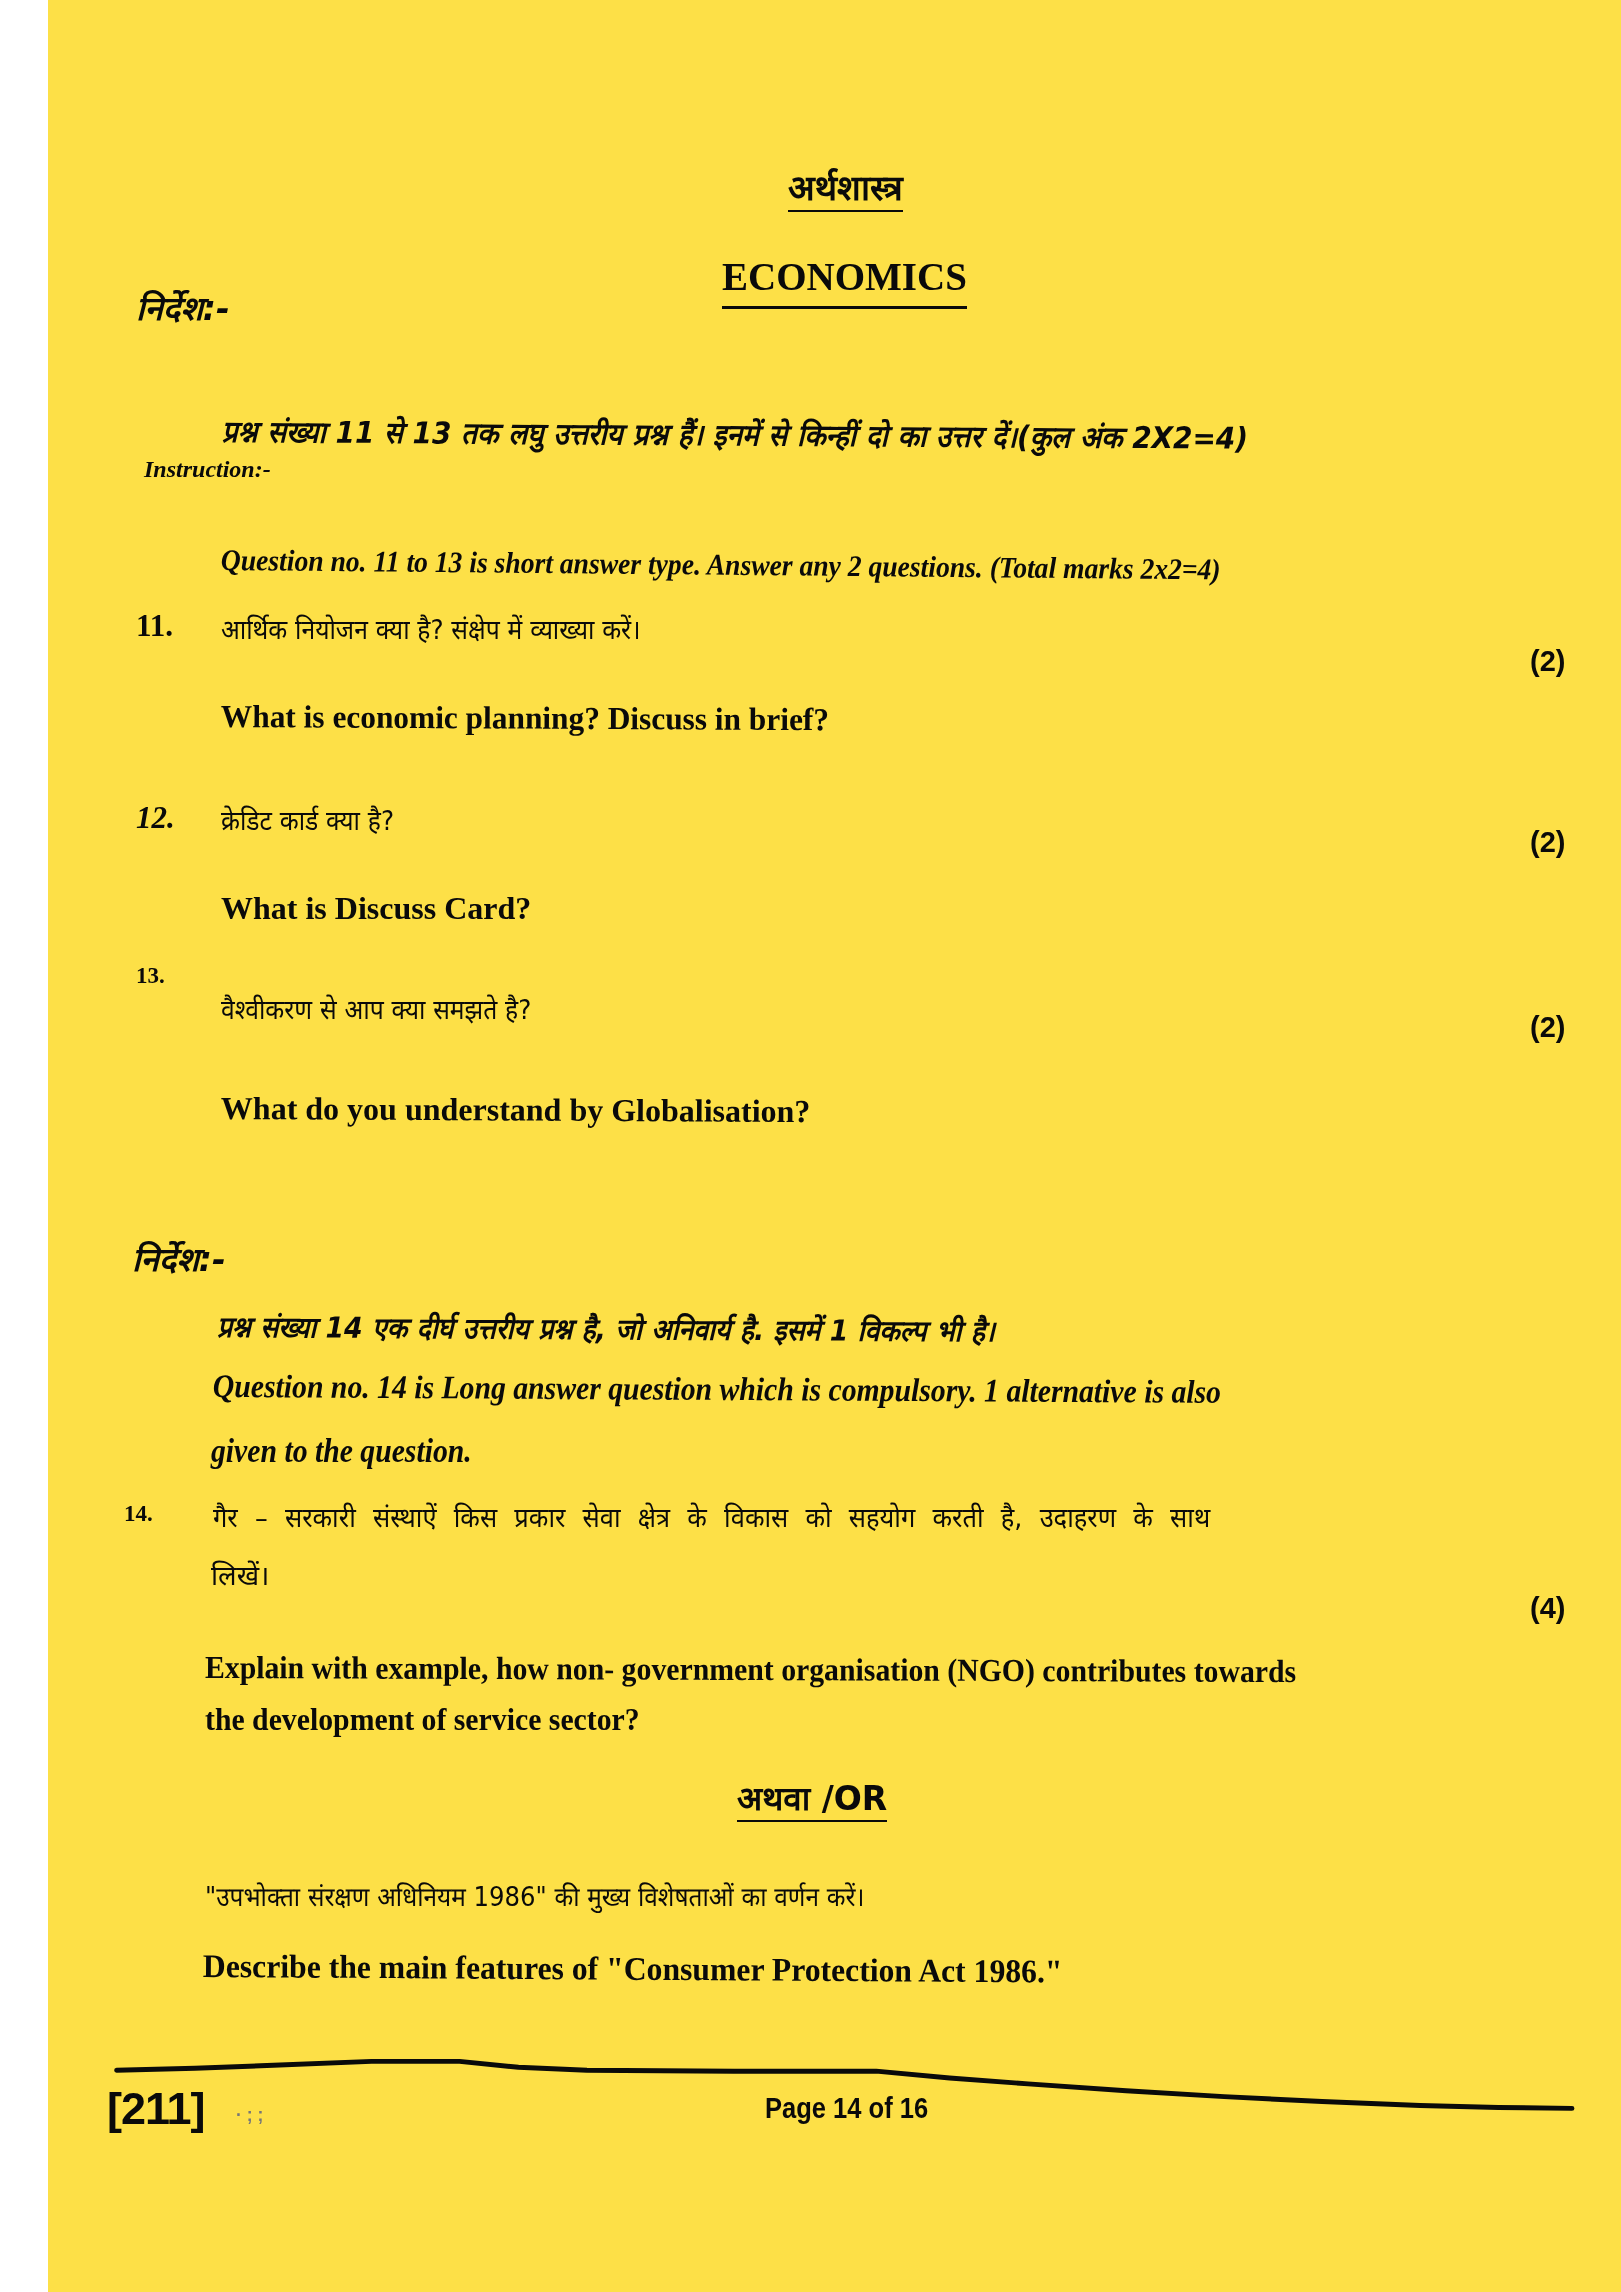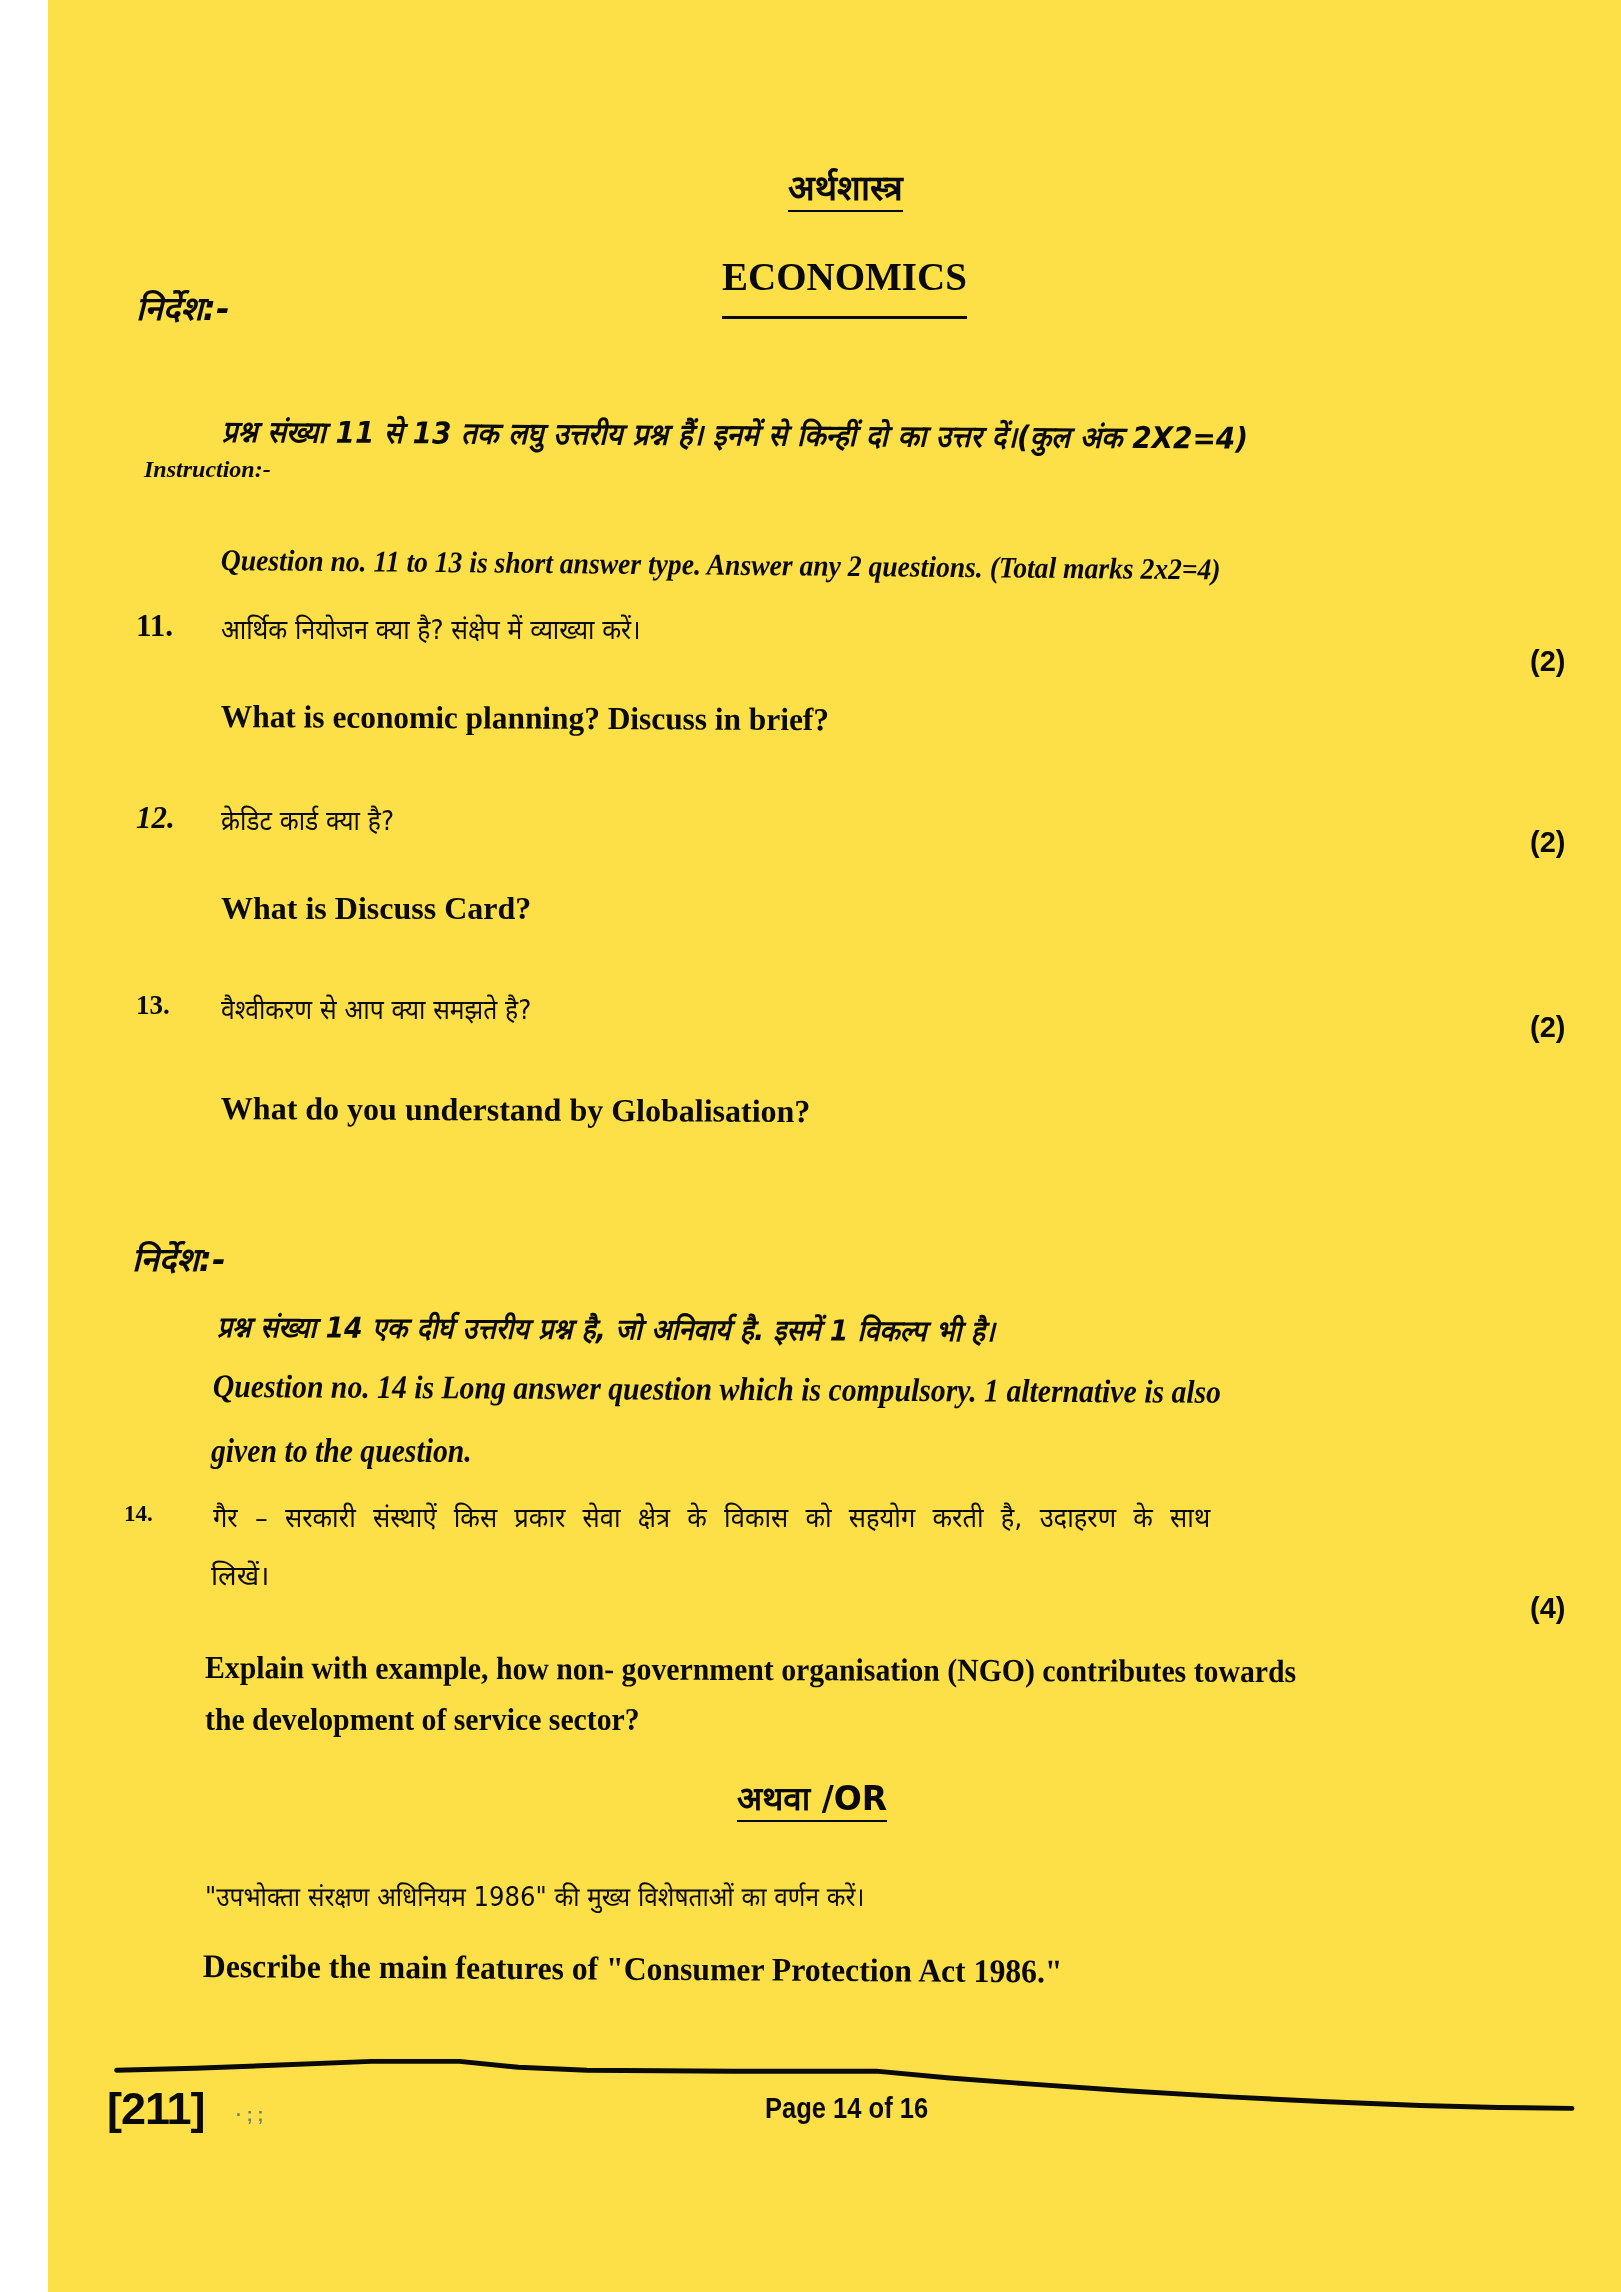--- a/index.html
+++ b/index.html
@@ -3,21 +3,21 @@
 <meta charset="utf-8">
 <style>
   html, body { margin: 0; padding: 0; background: #ffffff; }
   body { width: 1621px; height: 2293px; position: relative; overflow: hidden; color: #0a0a0a; }
   .page { position: absolute; left: 0; top: 0; width: 1621px; height: 2293px; background: #fde047; margin-left: 48px; }
   .t { position: absolute; white-space: nowrap; line-height: 1; transform-origin: left top; }
   .hi { font-family: "DejaVu Sans", "Liberation Sans", sans-serif; font-weight: bold; }
   .hi-n { font-family: "DejaVu Sans", "Liberation Sans", sans-serif; font-weight: normal; }
   .en { font-family: "Liberation Serif", "DejaVu Serif", serif; font-weight: bold; }
   .ital { font-style: italic; }
-  .ul { border-bottom: 3.9px solid #0a0a0a; padding-bottom: 18px; }
+  .ul { border-bottom: 3.9px solid #0a0a0a; padding-bottom: 8px; }
   .ul-thin { border-bottom: 2.9px solid #0a0a0a; padding-bottom: 2px; }
   .num { font-family: "Liberation Serif", "DejaVu Serif", serif; font-weight: bold; }
   .mark { font-family: "Liberation Sans", "DejaVu Sans", sans-serif; font-weight: bold; }
   .foot { font-family: "Liberation Sans", "DejaVu Sans", sans-serif; font-weight: bold; }
   svg.footline { position: absolute; left: 0; top: 0; }
 </style>
 </head>
 <body>
 
 <div class="page">
@@ -40,21 +40,21 @@
   <div class="t num" style="left:88px; top:610px; font-size:31px;">11.</div>
   <div class="t hi-n" style="left:173px; top:616px; font-size:27.4px; transform: scaleX(0.9);">आर्थिक नियोजन क्या है? संक्षेप में व्याख्या करें।</div>
   <div class="t mark" style="left:1482px; top:647px; font-size:29px;">(2)</div>
   <div class="t en" style="left:173px; top:700px; font-size:32px; transform: scaleX(0.98) rotate(0.3deg);">What is economic planning? Discuss in brief?</div>
 
   <div class="t num" style="left:88px; top:802px; font-size:31px;font-style:italic;">12.</div>
   <div class="t hi-n" style="left:173px; top:807px; font-size:27.4px; transform: scaleX(0.9);">क्रेडिट कार्ड क्या है?</div>
   <div class="t mark" style="left:1482px; top:828px; font-size:29px;">(2)</div>
   <div class="t en" style="left:173px; top:892px; font-size:32px;">What is Discuss Card?</div>
 
-  <div class="t num" style="left:88px; top:992px; font-size:27px;font-family:Liberation Serif, serif;">13.</div>
+  <div class="t num" style="left:88px; top:964px; font-size:23px;font-family:Liberation Serif, serif;">13.</div>
   <div class="t hi-n" style="left:173px; top:996px; font-size:27.4px; transform: scaleX(0.9);">वैश्वीकरण से आप क्या समझते है?</div>
   <div class="t mark" style="left:1482px; top:1013px; font-size:29px;">(2)</div>
   <div class="t en" style="left:173px; top:1092px; font-size:32px; transform: rotate(0.3deg);">What do you understand by Globalisation?</div>
 
   <div class="t hi ital" style="left:84px; top:1243px; font-size:33px;">निर्देश:-</div>
 
   <div class="t hi ital" style="left:169px; top:1313px; font-size:29px; transform: scaleX(0.92) rotate(0.3deg);">प्रश्न संख्या 14 एक दीर्घ उत्तरीय प्रश्न है, जो अनिवार्य है. इसमें 1 विकल्प भी है।</div>
 
   <div class="t en ital" style="left:165px; top:1370px; font-size:33px; transform: scaleX(0.9) rotate(0.3deg);">Question no. 14 is Long answer question which is compulsory. 1 alternative is also</div>
   <div class="t en ital" style="left:163px; top:1435px; font-size:33px; transform: scaleX(0.9);">given to the question.</div>

